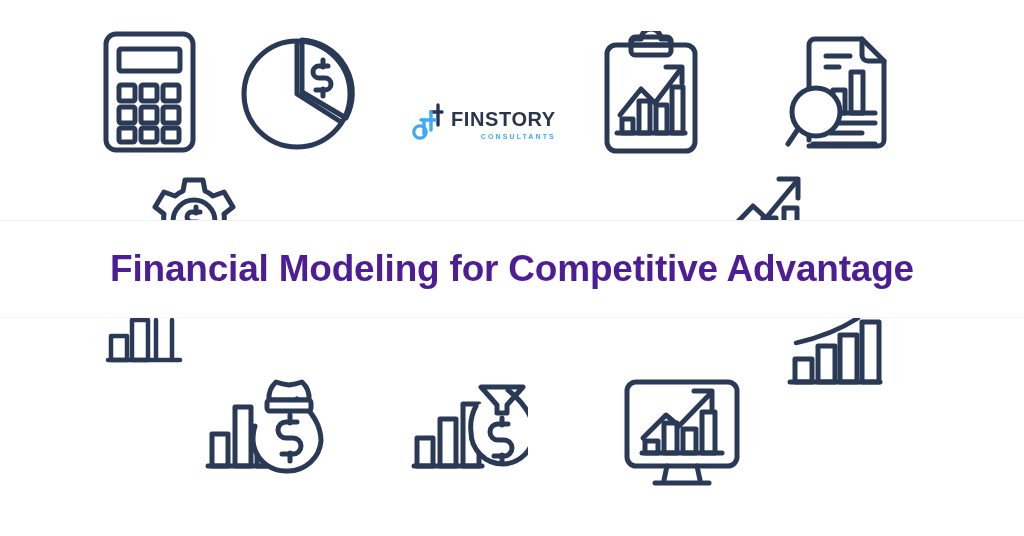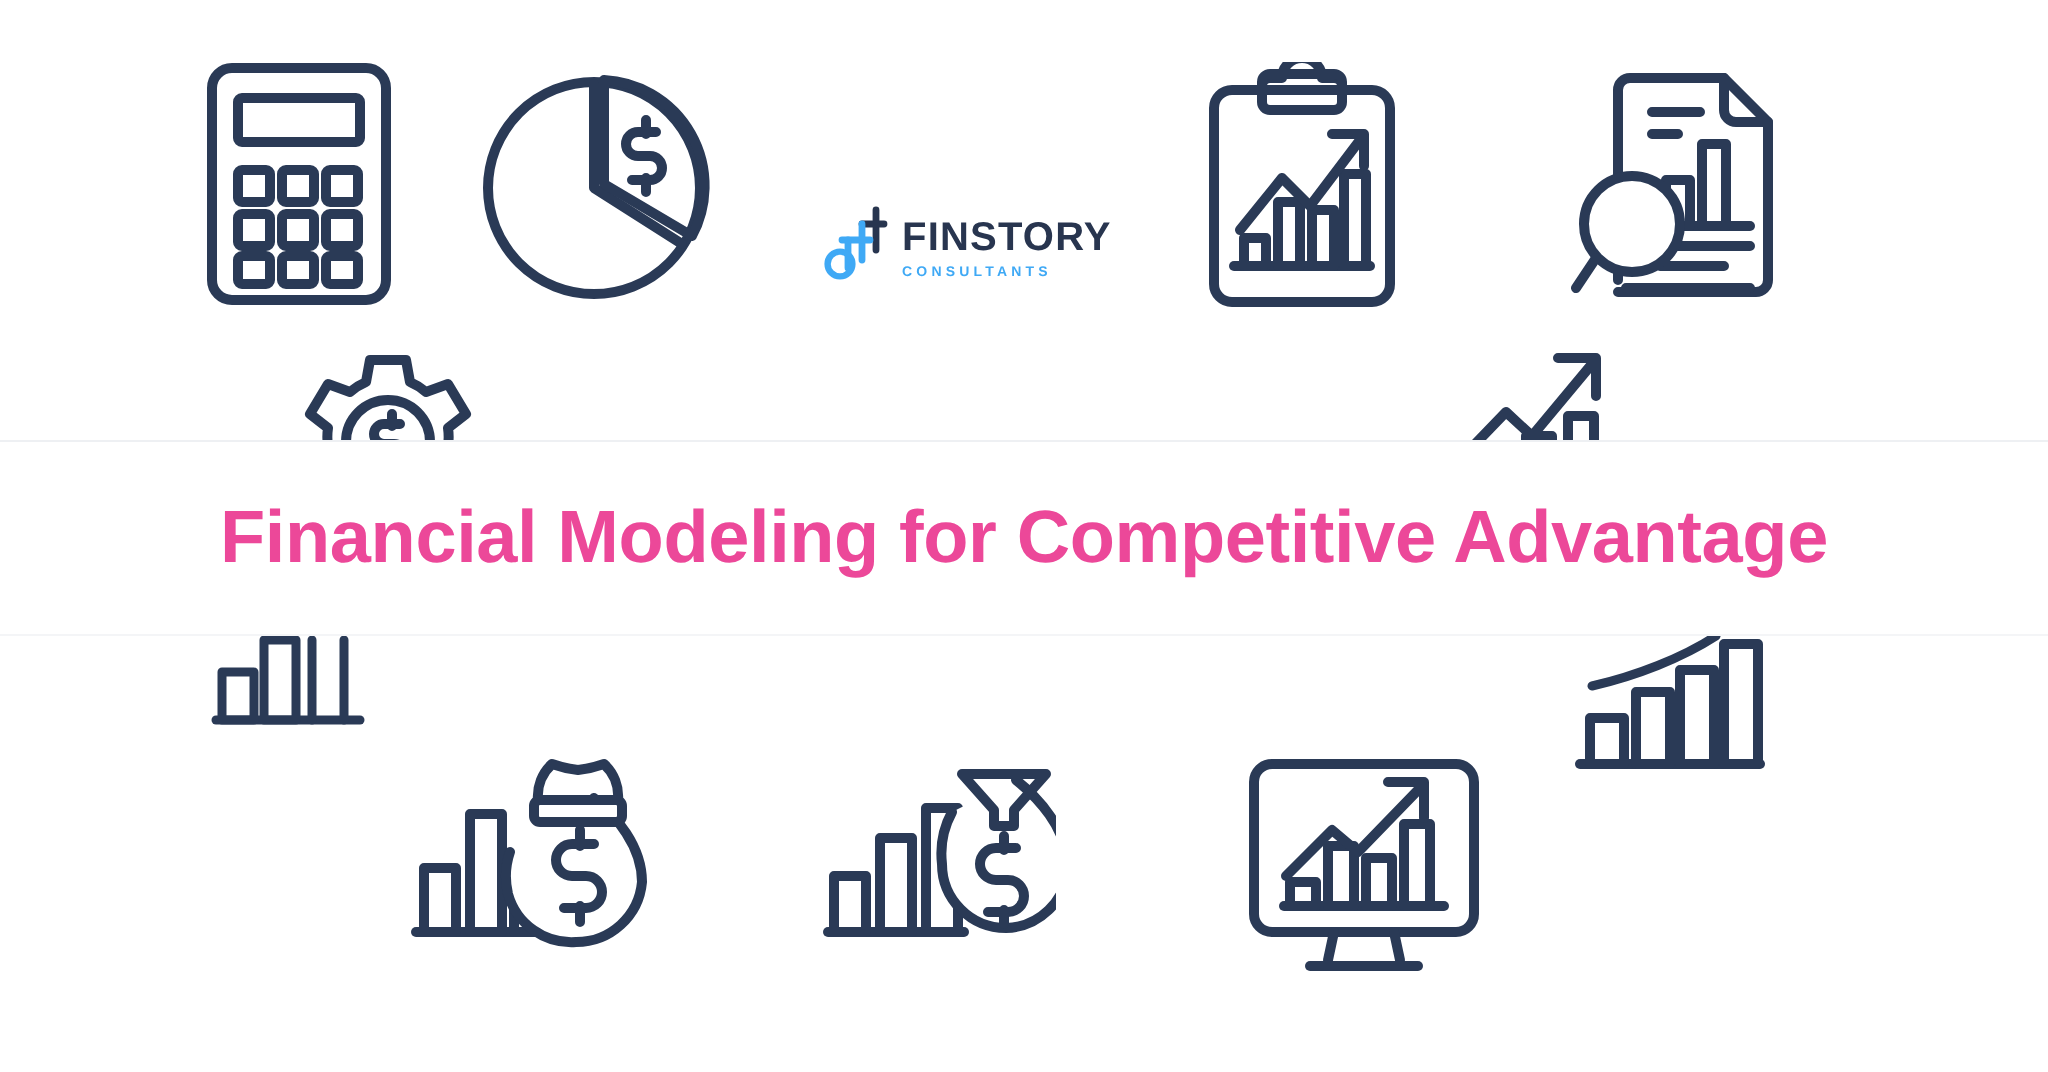--- a/index.html
+++ b/index.html
@@ -47,21 +47,21 @@
     align-items: center;
     justify-content: center;
   }
   .page-title {
     margin: 0;
     font-family: "Liberation Sans", sans-serif;
     font-weight: 700;
     font-size: 37px;
     line-height: 1.1;
     letter-spacing: -0.2px;
-    color: #ec4899;
+    color: #4c1d95;
     white-space: nowrap;
     text-align: center;
   }
 
   
   .logo {
     position: absolute;
     left: 412px;
     top: 92px;
     width: 130px;
@@ -74,20 +74,21 @@
     width: 32px;
     height: 40px;
     flex: none;
   }
   .logo-mark svg { display: block; width: 100%; height: 100%; }
   .logo-text {
     display: flex;
     flex-direction: column;
     justify-content: center;
     padding-top: 2px;
+    text-align: right;
   }
   .logo-word {
     font-family: "Liberation Sans", sans-serif;
     font-weight: 700;
     font-size: 20px;
     line-height: 1;
     letter-spacing: 0.6px;
     color: #28354f;
   }
   .logo-sub {

